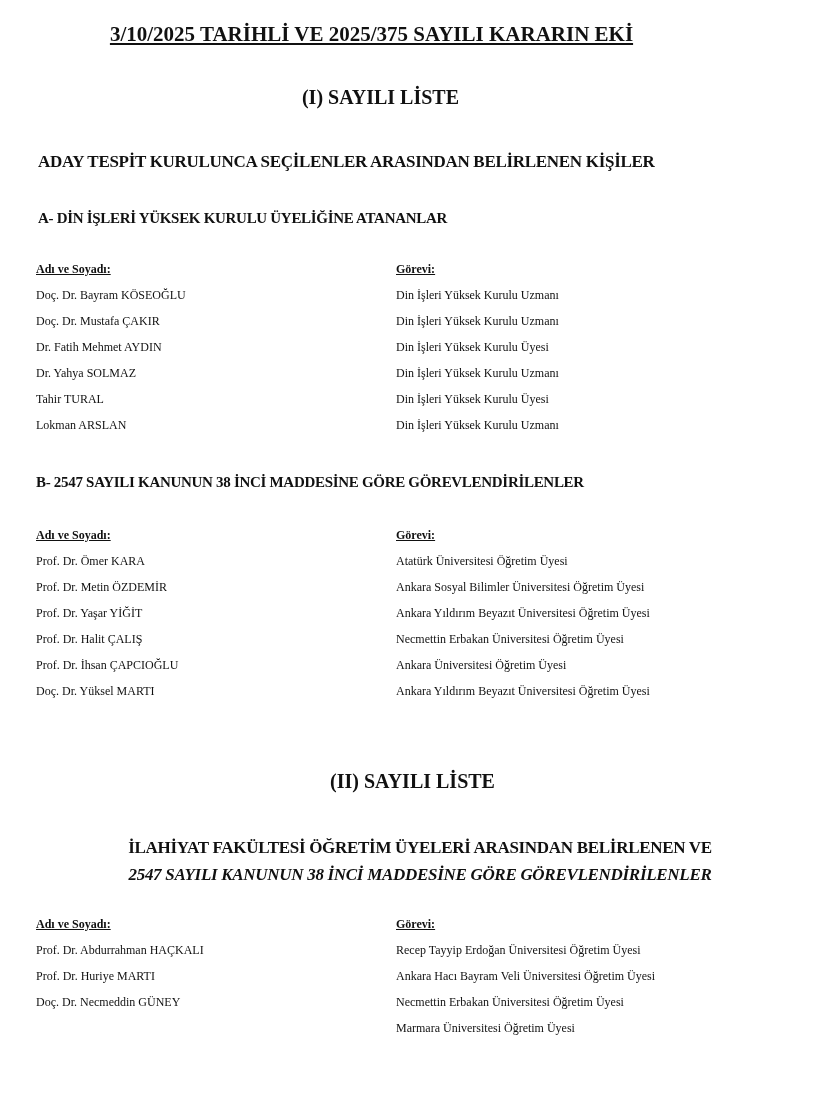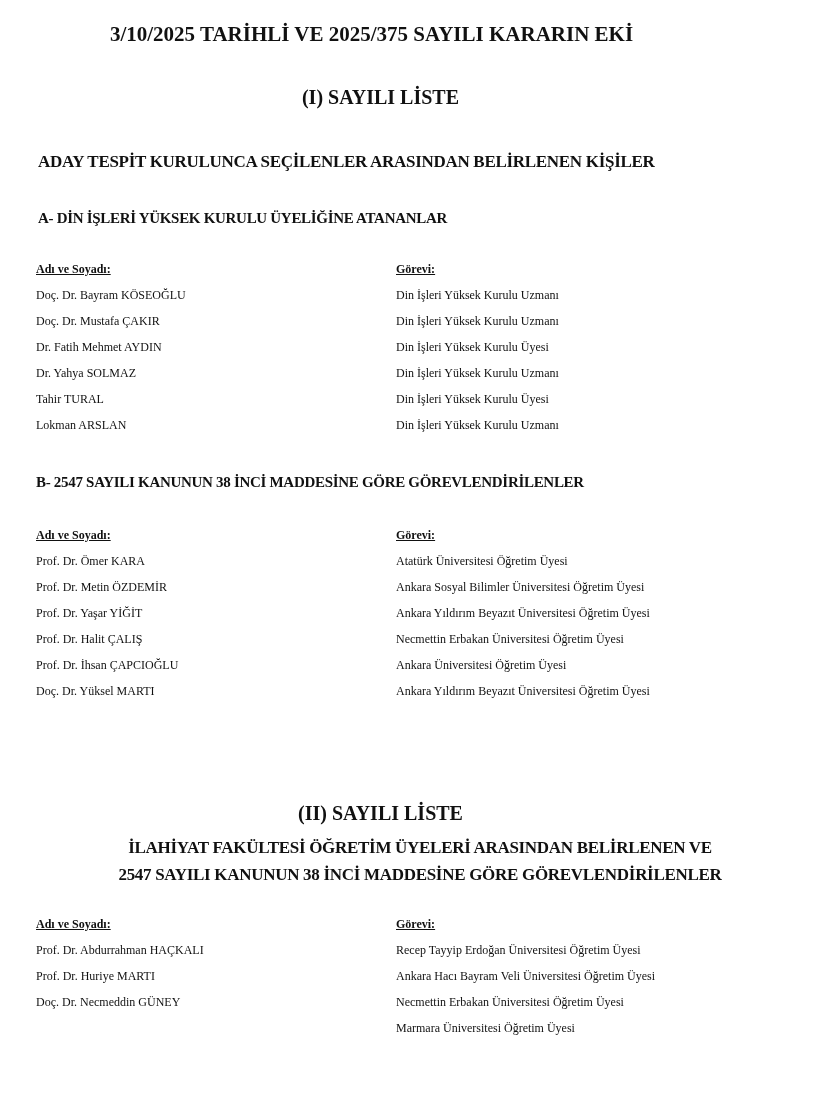--- a/index.html
+++ b/index.html
@@ -1,19 +1,19 @@
 <!DOCTYPE html>
 <html><head>
 <meta charset="utf-8">
 <style>
   html, body { margin: 0; padding: 0; background: #ffffff; }
   body { width: 840px; height: 1100px; position: relative; overflow: hidden;
          font-family: "Liberation Serif", "DejaVu Serif", serif; color: #111; }
   .abs { position: absolute; white-space: nowrap; }
-  .title { font-weight: bold; font-size: 21px; left: 0; width: 743px; text-align: center; }
+  .title { font-weight: bold; font-size: 21px; left: 0; width: 743px; text-align: center; text-decoration: underline; }
   .list-title { font-weight: bold; font-size: 20px; left: 0; width: 761px; text-align: center; }
   .heading { font-weight: bold; font-size: 17px; letter-spacing: -0.3px; }
   .subheading { font-weight: bold; font-size: 15px; letter-spacing: -0.3px; }
   .block { position: absolute; }
   .block .line { display: block; height: 26px; line-height: 26px; font-size: 12px; white-space: nowrap; }
   .block .hdr { font-weight: bold; text-decoration: underline; }
   .center2 { left: 0; width: 840px; text-align: center; font-weight: bold; font-size: 17px; letter-spacing: -0.3px; margin-top: 8px; }
 </style>
 </head>
 <body>
@@ -57,23 +57,23 @@
 <div class="block" style="top:522px; left:396px;">
   <span class="line hdr">Görevi:</span>
   <span class="line">Atatürk Üniversitesi Öğretim Üyesi</span>
   <span class="line">Ankara Sosyal Bilimler Üniversitesi Öğretim Üyesi</span>
   <span class="line">Ankara Yıldırım Beyazıt Üniversitesi Öğretim Üyesi</span>
   <span class="line">Necmettin Erbakan Üniversitesi Öğretim Üyesi</span>
   <span class="line">Ankara Üniversitesi Öğretim Üyesi</span>
   <span class="line">Ankara Yıldırım Beyazıt Üniversitesi Öğretim Üyesi</span>
 </div>
 
-<div class="abs list-title" style="top:802px;">(II) SAYILI LİSTE</div>
+<div class="abs list-title" style="top:770px;padding-left:32px;">(II) SAYILI LİSTE</div>
 <div class="abs center2" style="top:830px;">İLAHİYAT FAKÜLTESİ ÖĞRETİM ÜYELERİ ARASINDAN BELİRLENEN VE</div>
-<div class="abs center2" style="top:857px;">2547 SAYILI KANUNUN 38 İNCİ MADDESİNE GÖRE GÖREVLENDİRİLENLER</div>
+<div class="abs center2" style="top:857px;font-style:italic;">2547 SAYILI KANUNUN 38 İNCİ MADDESİNE GÖRE GÖREVLENDİRİLENLER</div>
 
 <div class="block" style="top:911px; left:36px;">
   <span class="line hdr">Adı ve Soyadı:</span>
   <span class="line">Prof. Dr. Abdurrahman HAÇKALI</span>
   <span class="line">Prof. Dr. Huriye MARTI</span>
   <span class="line">Doç. Dr. Necmeddin GÜNEY</span>
 </div>
 <div class="block" style="top:911px; left:396px;">
   <span class="line hdr">Görevi:</span>
   <span class="line">Recep Tayyip Erdoğan Üniversitesi Öğretim Üyesi</span>

